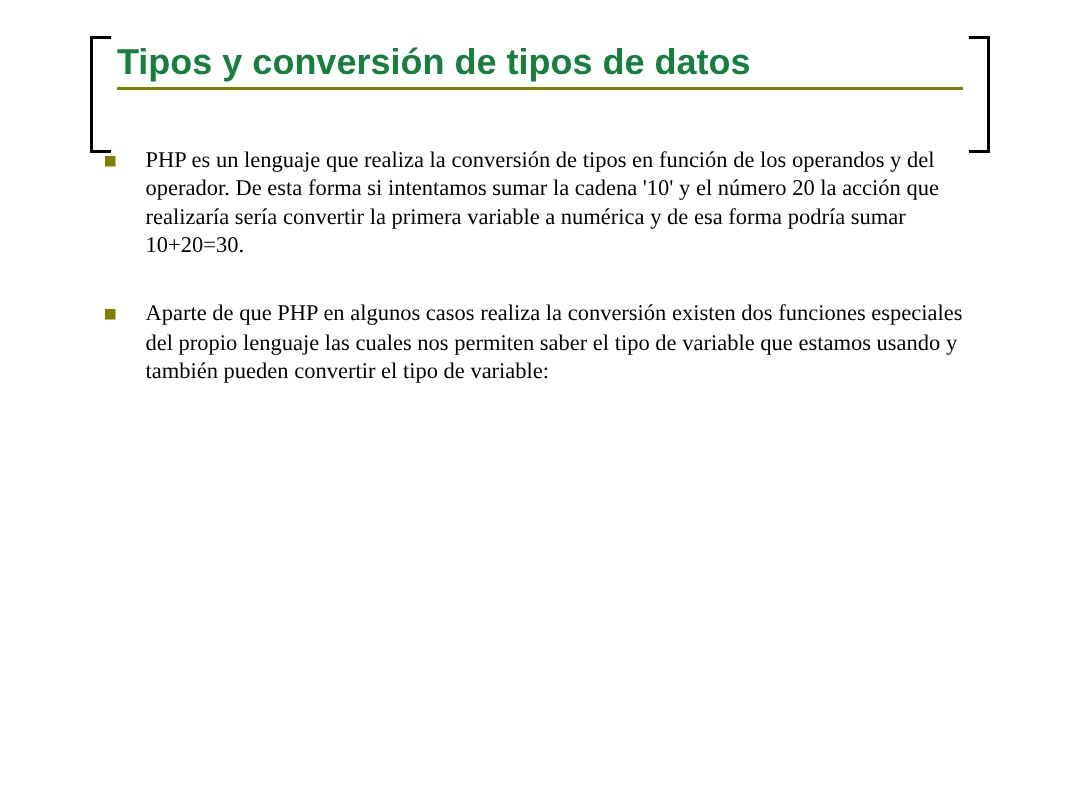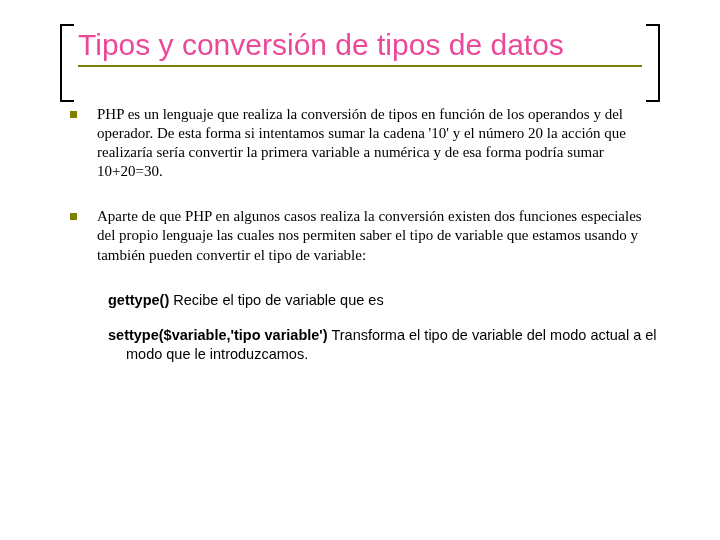--- a/index.html
+++ b/index.html
@@ -15,23 +15,23 @@
     width: 100%;
     height: 100%;
     padding: 28px 60px 40px 60px;
     position: relative;
   }
   .title-wrap {
     position: relative;
     margin-bottom: 40px;
   }
   .title {
-    font-size: 30px;
-    font-weight: 400;
-    color: #ec4899;
+    font-size: 24px;
+    font-weight: 700;
+    color: #15803d;
     line-height: 1.15;
     padding: 0 18px 2px 18px;
     display: inline-block;
   }
   .bracket-left, .bracket-right {
     position: absolute;
     top: -4px;
     height: 78px;
     width: 14px;
   }
@@ -113,23 +113,15 @@
     <div class="bullet-item">
       <div class="bullet"></div>
       <div class="bullet-text">PHP es un lenguaje que realiza la conversión de tipos en función de los operandos y del operador. De esta forma si intentamos sumar la cadena '10' y el número 20 la acción que realizaría sería convertir la primera variable a numérica y de esa forma podría sumar 10+20=30.</div>
     </div>
 
     <div class="bullet-item">
       <div class="bullet"></div>
       <div class="bullet-text">Aparte de que PHP en algunos casos realiza la conversión existen dos funciones especiales del propio lenguaje las cuales nos permiten saber el tipo de variable que estamos usando y también pueden convertir el tipo de variable:</div>
     </div>
 
-    <div class="sub-items">
-      <div class="sub-item">
-        <span class="fn">gettype()</span><span> Recibe el tipo de variable que es</span>
-      </div>
-      <div class="sub-item">
-        <span class="fn">settype($variable,'tipo variable')</span><span> Transforma el tipo de variable del modo actual a el modo que le introduzcamos.</span>
-      </div>
-    </div>
 
   </div>
 </div>
 
 </body></html>

